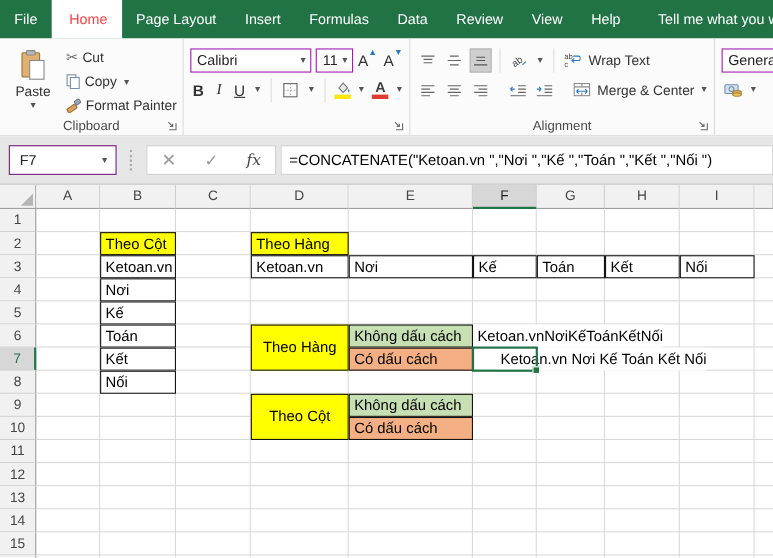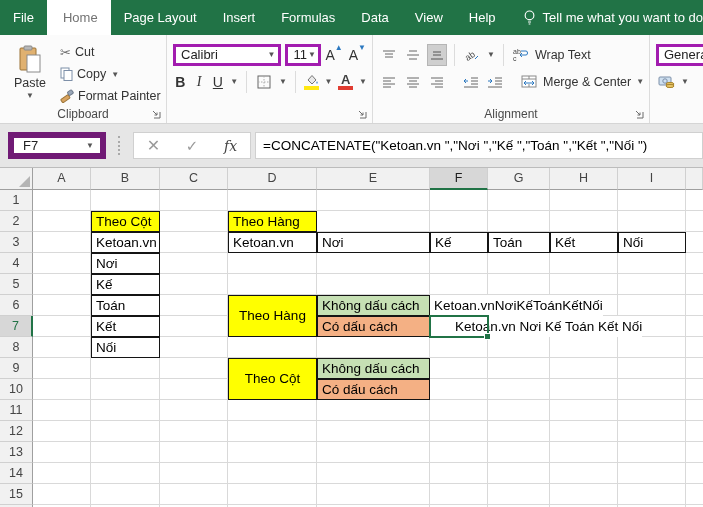--- a/index.html
+++ b/index.html
@@ -5,21 +5,21 @@
   * { margin:0; padding:0; box-sizing:border-box; }
   html,body { width:703px; height:507px; overflow:hidden; background:#fff;
     font-family:"Liberation Sans","DejaVu Sans",sans-serif; }
   .page { position:relative; width:703px; height:507px; overflow:hidden; }
 
   
   .tabbar { position:absolute; left:0; top:0; width:703px; height:35px;
     background:#217346; display:flex; align-items:stretch; }
   .tab { color:#fff; font-size:13px; padding:0 13px; display:flex; align-items:center;
     white-space:nowrap; cursor:default; }
-  .tab.active { background:#fff; color:#737373;padding-left:16px; }
+  .tab.active { background:#fff; color:#ef4444;padding-left:16px; }
   .tellme { display:flex; align-items:center; color:#fff; font-size:13px; gap:7px;
     padding-left:14px; white-space:nowrap; overflow:hidden; }
 
   
   .ribbon { position:absolute; left:0; top:35px; width:703px; height:89px;
     background:#fbfbfb; border-bottom:1px solid #d5d5d5; display:flex; }
   .group { position:relative; height:100%; border-right:1px solid #dcdcdc;
     padding:6px 4px 18px 6px; flex:none; }
   .group-label { position:absolute; bottom:2px; left:0; right:0; text-align:center;
     font-size:12px; color:#4a4a4a; }
@@ -33,39 +33,39 @@
   .icbtn.sel { background:#cfcfcf; border:1px solid #b5b5b5; }
 
   
   .clip-grid { display:flex; gap:6px; height:100%; }
   .paste-big { width:48px; display:flex; flex-direction:column; align-items:center;
     padding-top:4px; gap:1px; }
   .paste-big .ribtxt { font-size:12.5px;text-align:right; }
   .clip-col .rowline { height:22px; }
 
   
-  .combo { background:#fff; border:3px solid #a21caf; height:22px; display:flex;
+  .combo { background:#fff; border:1px solid #a21caf; height:22px; display:flex;
     align-items:center; font-size:13px; color:#222; padding-left:5px; }
   .combo .dd { margin-left:auto; padding-right:3px; }
   .biu { font-size:14px; color:#333; width:16px; text-align:center; }
   .bold { font-weight:bold; } .ital { font-style:italic; font-family:"Liberation Serif",serif; }
   .undl { text-decoration:underline; }
   .a-size { font-size:14px; color:#333; position:relative; padding-right:2px; }
   .a-size sup { font-size:8px; color:#2b78c0; position:relative; top:-4px; }
   .colorbtn { display:flex; flex-direction:column; align-items:center; width:18px; }
   .colorbar { width:15px; height:4px; margin-top:1px; }
 
   
   .num-group { overflow:visible; }
 
   
   .fbar { position:absolute; left:0; top:124px; width:703px; height:44px;
     background:#e6e6e6; border-bottom:1px solid #bcbcbc; }
   .namebox { position:absolute; left:8px; top:8px; width:98px; height:27px; background:#fff;
-    border:6px solid #701a75; display:flex; align-items:center; font-size:13px; color:#222;
+    border:1px solid #701a75; display:flex; align-items:center; font-size:13px; color:#222;
     padding-left:9px; }
   .namebox .dd { margin-left:auto; padding-right:6px; }
   .dotsep { position:absolute; left:118px; top:12px; height:19px; width:0;
     border-left:2px dotted #a9a9a9; }
   .fxbox { position:absolute; left:133px; top:8px; width:118px; height:27px; background:#fff;
     border:1px solid #d0d0d0; display:flex; align-items:center; justify-content:space-around; }
   .fx-x { color:#9a9a9a; font-size:16px; }
   .fx-ck { color:#9a9a9a; font-size:15px; }
   .fx-fx { font-family:"DejaVu Serif","Liberation Serif",serif; font-style:italic;
     font-size:14px; color:#444; }
@@ -106,20 +106,21 @@
 <div class="page">
 
   <div class="tabbar">
     <div id="tabs-mount" style="display:flex;">
         <div class="tab">File</div>
         <div class="tab active">Home</div>
         <div class="tab">Page Layout</div>
         <div class="tab">Insert</div>
         <div class="tab">Formulas</div>
         <div class="tab">Data</div>
+        <div class="tab">Review</div>
         <div class="tab">View</div>
         <div class="tab">Help</div>
       </div>
     <div class="tellme">
       <svg width="15" height="20" viewBox="0 0 15 20">
         <circle cx="7.5" cy="7" r="5" fill="none" stroke="#fff" stroke-width="1.3"></circle>
         <path d="M5.5 12 h4 M5.8 14.5 h3.4 M6.5 17 h2" stroke="#fff" stroke-width="1.2" fill="none"></path>
       </svg>
       <span>Tell me what you want to do</span>
     </div>

